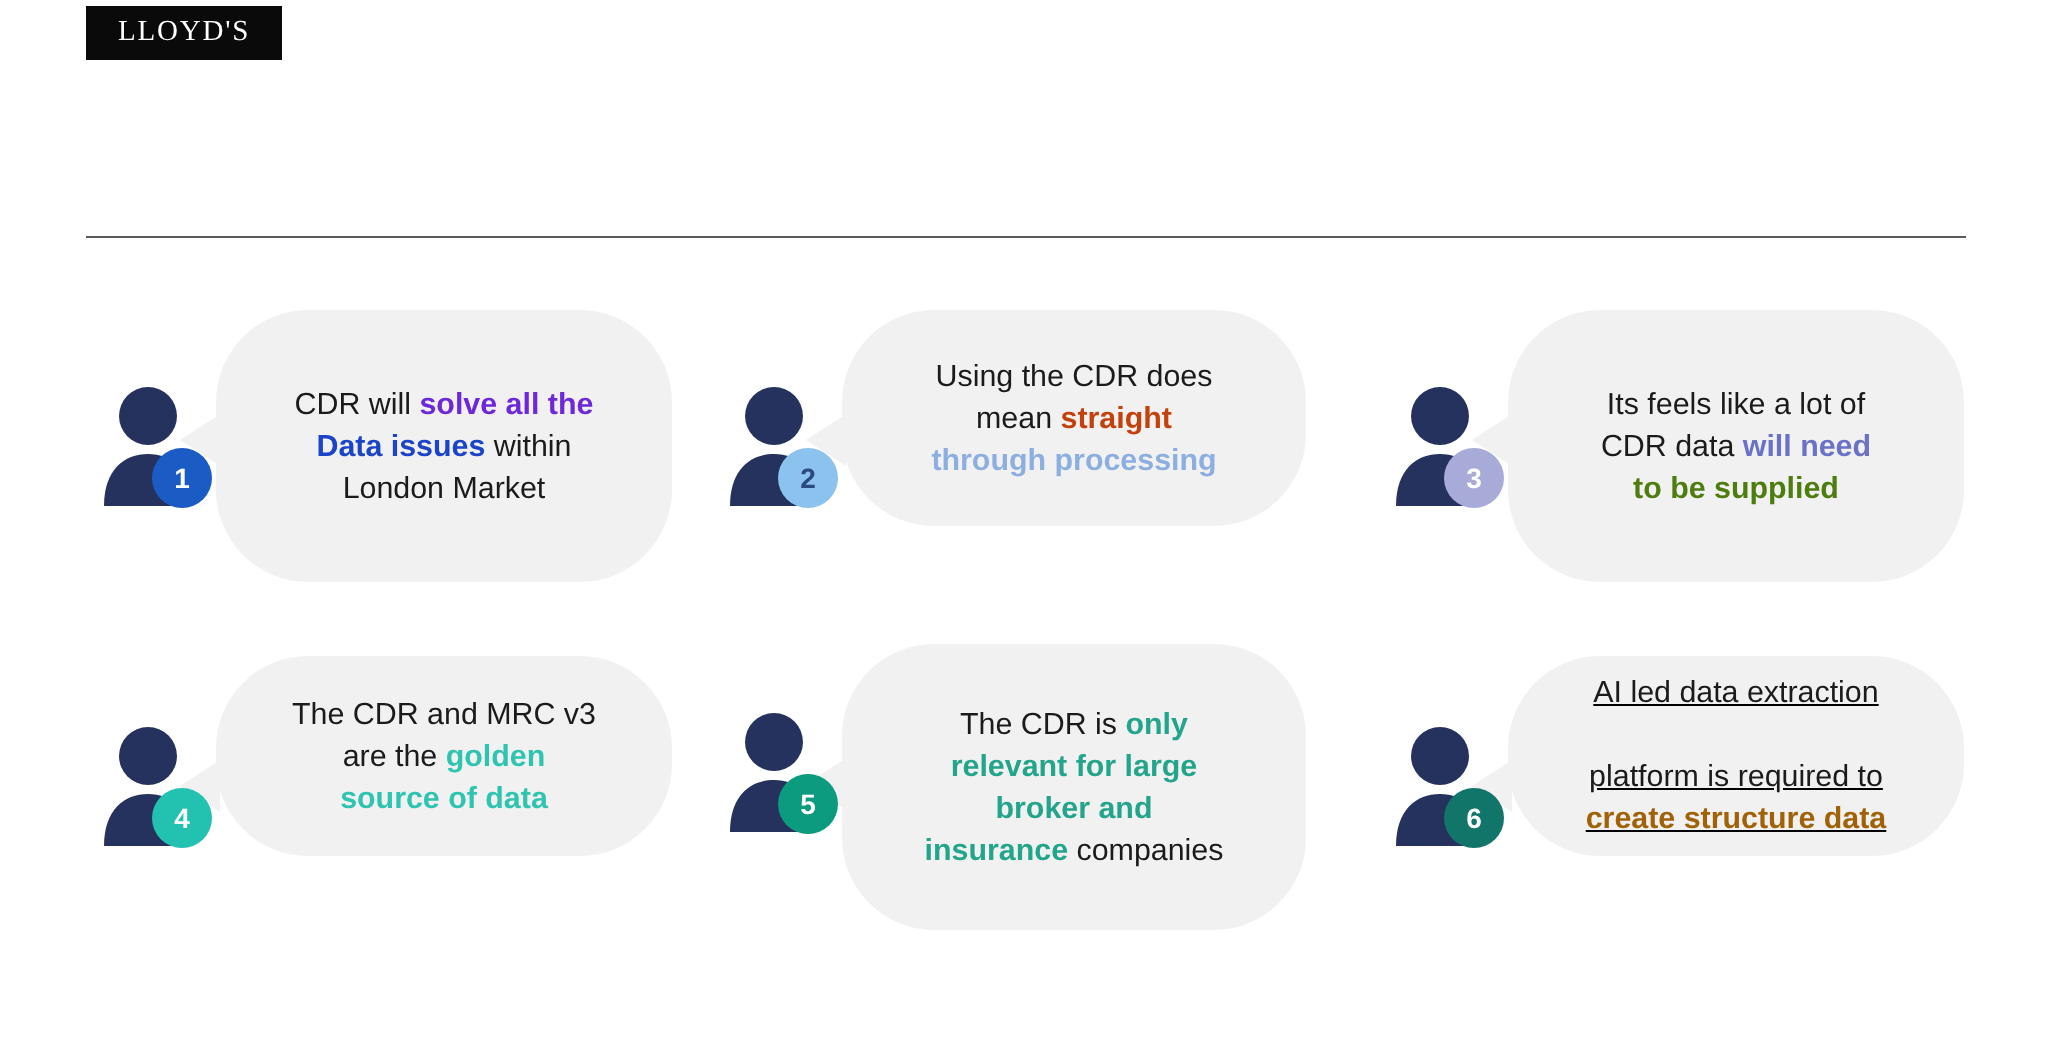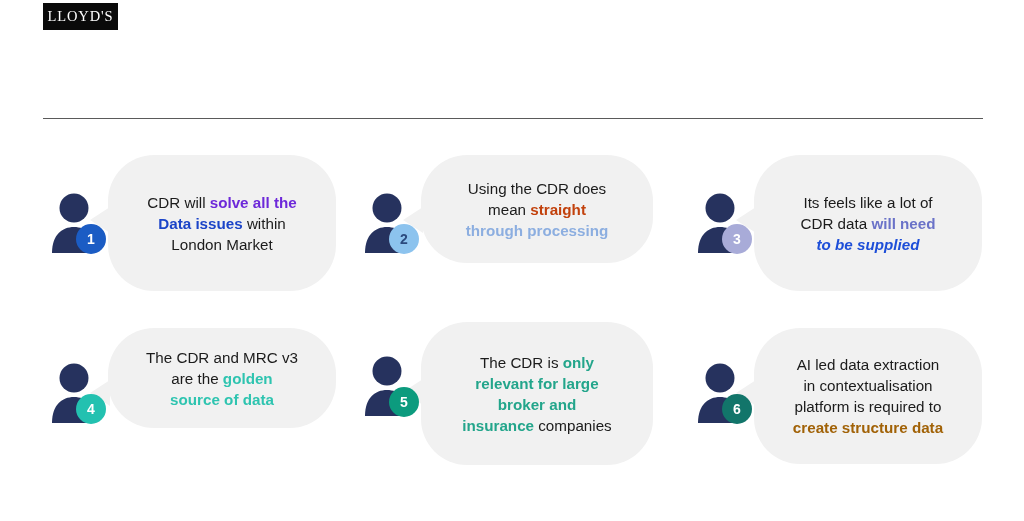--- a/index.html
+++ b/index.html
@@ -16,21 +16,21 @@
     width: 1024px;
     height: 521px;
     background: #ffffff;
   }
 
   
   .logo-box {
     position: absolute;
     left: 43px;
     top: 3px;
-    width: 75px;
+    width: 98px;
     height: 27px;
     background: #0a0a0a;
     display: flex;
     align-items: center;
     justify-content: center;
   }
   .logo-text {
     color: #ffffff;
     font-family: "Liberation Serif", serif;
     font-size: 14.5px;
@@ -141,21 +141,21 @@
       </div>
       <div class="bubble-tail" style="left: 403px; top: 207px; border-right-color: rgb(241, 241, 241);"></div>
       <div class="avatar" style="left: 363px; top: 192px;">
         <svg width="54" height="62" viewBox="0 0 54 62">
           <circle cx="24" cy="16" r="14.5" fill="#26325e"></circle>
           <path d="M2 61 C2 43 12 35 24 35 C36 35 46 43 46 61 Z" fill="#26325e"></path>
         </svg>
         <div class="badge" style="background: rgb(140, 195, 238); color: rgb(43, 74, 126);">2</div>
       </div>
       <div class="bubble" style="left: 754px; top: 155px; width: 228px; height: 136px; background: rgb(241, 241, 241);">
-        <div class="bubble-text" style="color: rgb(27, 27, 27);"><span>Its feels like a lot of</span><br><span>CDR data </span><b style="color: rgb(106, 114, 200);">will  need</b><br><b style="color: #1d4ed8; font-style: italic;">to be supplied</b></div>
+        <div class="bubble-text" style="color: rgb(27, 27, 27);"><span>Its feels like a lot of</span><br><span>CDR data </span><b style="color: rgb(106, 114, 200);">will  need</b><br><b style="color: #4d7c0f;">to be supplied</b></div>
       </div>
       <div class="bubble-tail" style="left: 736px; top: 207px; border-right-color: rgb(241, 241, 241);"></div>
       <div class="avatar" style="left: 696px; top: 192px;">
         <svg width="54" height="62" viewBox="0 0 54 62">
           <circle cx="24" cy="16" r="14.5" fill="#26325e"></circle>
           <path d="M2 61 C2 43 12 35 24 35 C36 35 46 43 46 61 Z" fill="#26325e"></path>
         </svg>
         <div class="badge" style="background: rgb(168, 171, 216); color: rgb(255, 255, 255);">3</div>
       </div>
       <div class="bubble" style="left: 108px; top: 328px; width: 228px; height: 100px; background: rgb(241, 241, 241);">
@@ -173,22 +173,22 @@
         <div class="bubble-text" style="color: rgb(27, 27, 27);"><span>The CDR is </span><b style="color: rgb(35, 165, 139);">only</b><br><b style="color: rgb(35, 165, 139);">relevant for large</b><br><b style="color: rgb(35, 165, 139);">broker and</b><br><b style="color: rgb(35, 165, 139);">insurance</b><span> companies</span></div>
       </div>
       <div class="bubble-tail" style="left: 403px; top: 379px; border-right-color: rgb(241, 241, 241);"></div>
       <div class="avatar" style="left: 363px; top: 355px;">
         <svg width="54" height="62" viewBox="0 0 54 62">
           <circle cx="24" cy="16" r="14.5" fill="#26325e"></circle>
           <path d="M2 61 C2 43 12 35 24 35 C36 35 46 43 46 61 Z" fill="#26325e"></path>
         </svg>
         <div class="badge" style="background: rgb(12, 155, 126); color: rgb(255, 255, 255);">5</div>
       </div>
-      <div class="bubble" style="left: 754px; top: 328px; width: 228px; height: 136px; background: rgb(241, 241, 241);">
-        <div class="bubble-text" style="color: rgb(27, 27, 27);"><span>AI led data extraction</span><br><span>in contextualisation</span><br><span>platform is required to</span><br><b style="color: #a16207;">create structure data</b></div>
+      <div class="bubble" style="left: 754px; top: 328px; width: 228px; height: 100px; background: rgb(241, 241, 241); text-decoration: underline;">
+        <div class="bubble-text" style="color: rgb(27, 27, 27);"><span>AI led data extraction</span><br><br><span>platform is required to</span><br><b style="color: #a16207;">create structure data</b></div>
       </div>
       <div class="bubble-tail" style="left: 736px; top: 380px; border-right-color: rgb(241, 241, 241);"></div>
       <div class="avatar" style="left: 696px; top: 362px;">
         <svg width="54" height="62" viewBox="0 0 54 62">
           <circle cx="24" cy="16" r="14.5" fill="#26325e"></circle>
           <path d="M2 61 C2 43 12 35 24 35 C36 35 46 43 46 61 Z" fill="#26325e"></path>
         </svg>
         <div class="badge" style="background: rgb(18, 117, 106); color: rgb(255, 255, 255);">6</div>
       </div>
     </div>

